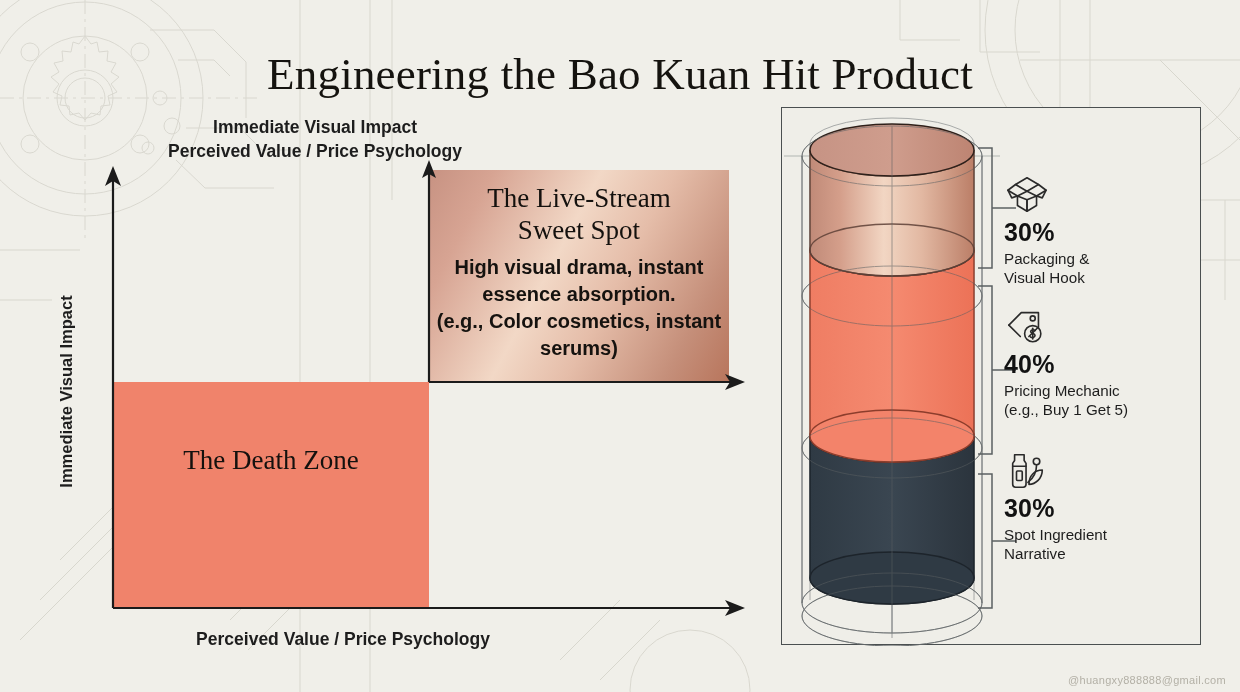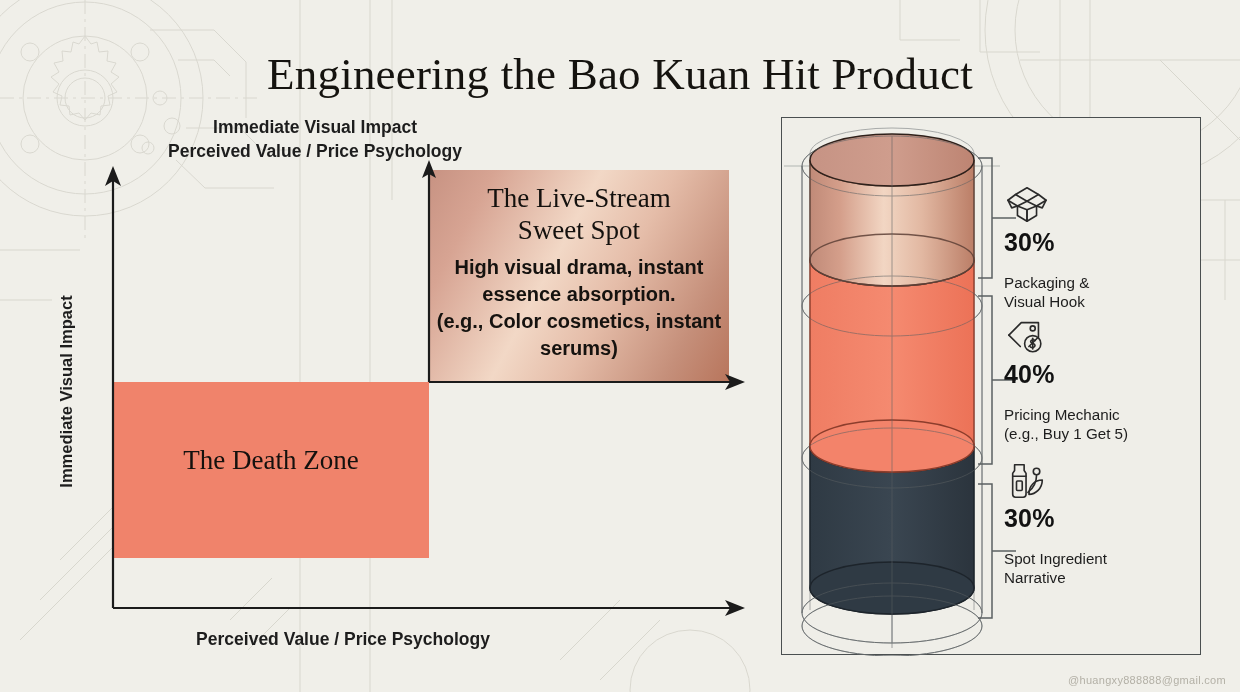--- a/index.html
+++ b/index.html
@@ -33,21 +33,21 @@
   }
   #axis-head-1{top:116px;}
   #axis-head-2{top:140px;}
   #quad-sweet{
     position:absolute;left:429px;top:170px;width:300px;height:212px;
     background:linear-gradient(118deg,#c79282 0%,#d7a493 16%,#f2d8c6 42%,#e5bda9 60%,#c58f7a 84%,#b8755c 100%);
     display:flex;flex-direction:column;align-items:center;justify-content:flex-start;
     padding-top:12px;box-sizing:border-box;
   }
   #quad-death{
-    position:absolute;left:113px;top:382px;width:316px;height:176px;
+    position:absolute;left:113px;top:382px;width:316px;height:226px;
     background:#f0836b;
     display:flex;flex-direction:column;align-items:center;justify-content:flex-start;
     padding-top:62px;box-sizing:border-box;
   }
   .quad-title{
     font-family:"Liberation Serif",serif;
     font-size:27px;line-height:1.2;text-align:center;color:#14110e;
     white-space:pre-line;font-weight:400;
   }
   .quad-body{
@@ -60,29 +60,29 @@
     position:absolute;left:-49px;top:382px;width:230px;
     transform:rotate(-90deg);transform-origin:center center;
     text-align:center;font-size:16.5px;font-weight:600;color:#1d1d1d;
   }
   #xlab{
     position:absolute;left:143px;top:629px;width:400px;text-align:center;
     font-size:17.5px;font-weight:600;color:#1d1d1d;
   }
   
   #panel{
-    position:absolute;left:781px;top:117px;width:420px;height:538px;
+    position:absolute;left:781px;top:107px;width:420px;height:538px;
     border:1.6px solid #4a4f50;background:#efeee8;box-sizing:border-box;
   }
   #cyl-svg{position:absolute;left:0;top:0;width:220px;height:538px;}
   #bracket-svg{position:absolute;left:188px;top:0;width:110px;height:538px;}
   .legend{position:absolute;left:222px;width:196px;}
   .legend-icon{width:46px;height:42px;display:block;}
   .legend-pct{font-size:25px;font-weight:700;color:#121212;line-height:1.1;margin-top:3px;letter-spacing:.2px;}
-  .legend-label{font-size:15.2px;font-weight:500;color:#1d1d1d;line-height:1.26;white-space:pre-line;margin-top:16px;}
+  .legend-label{font-size:15.2px;font-weight:500;color:#1d1d1d;line-height:1.26;white-space:pre-line;margin-top:2px;}
   #legend-0{top:66px;}
   #legend-1{top:198px;}
   #legend-2{top:342px;}
   
   #watermark{
     position:absolute;right:14px;bottom:6px;
     font-size:11px;color:#b3b0a6;letter-spacing:.3px;
   }
 </style>
 </head>

